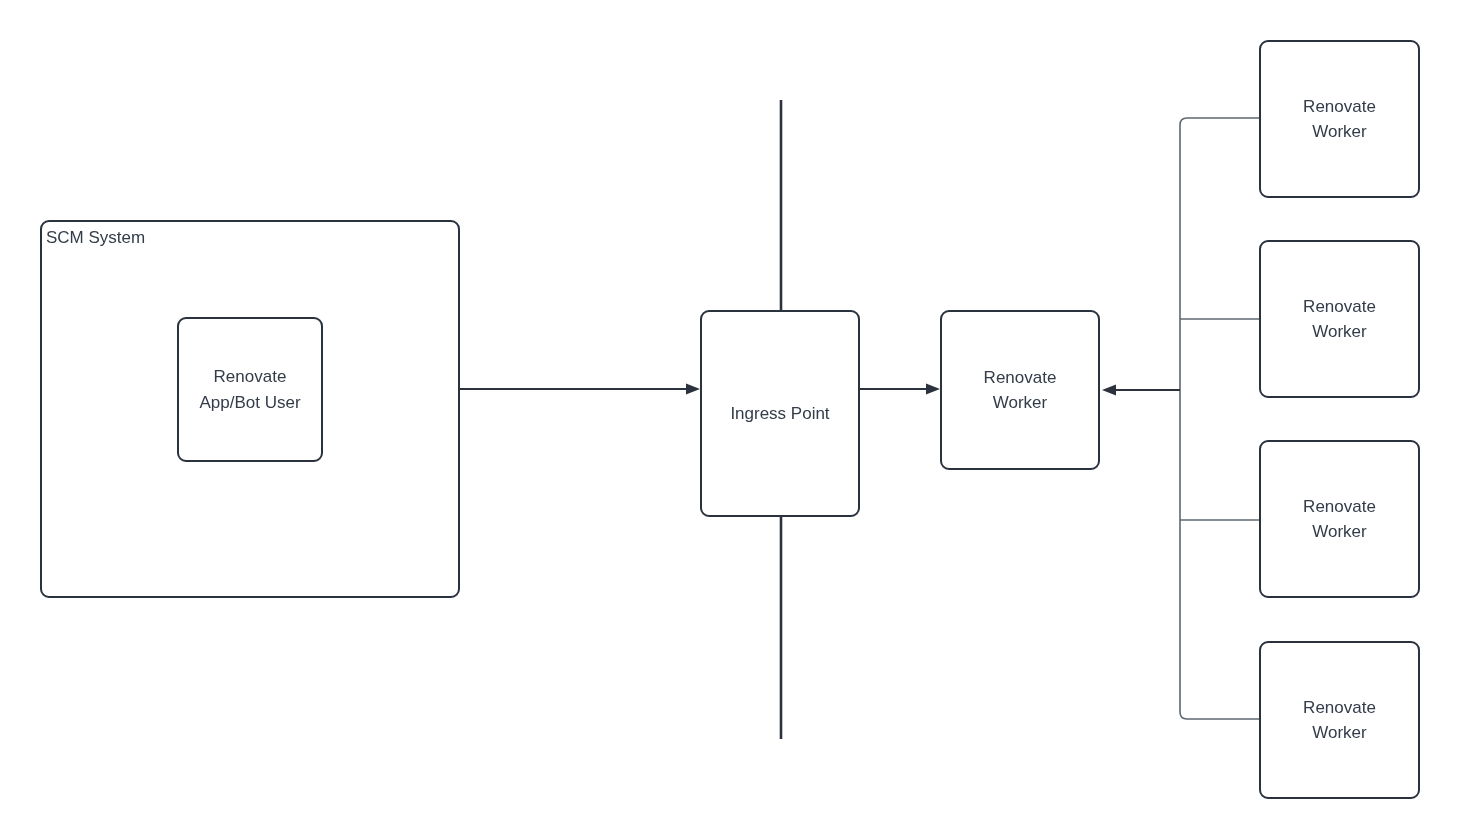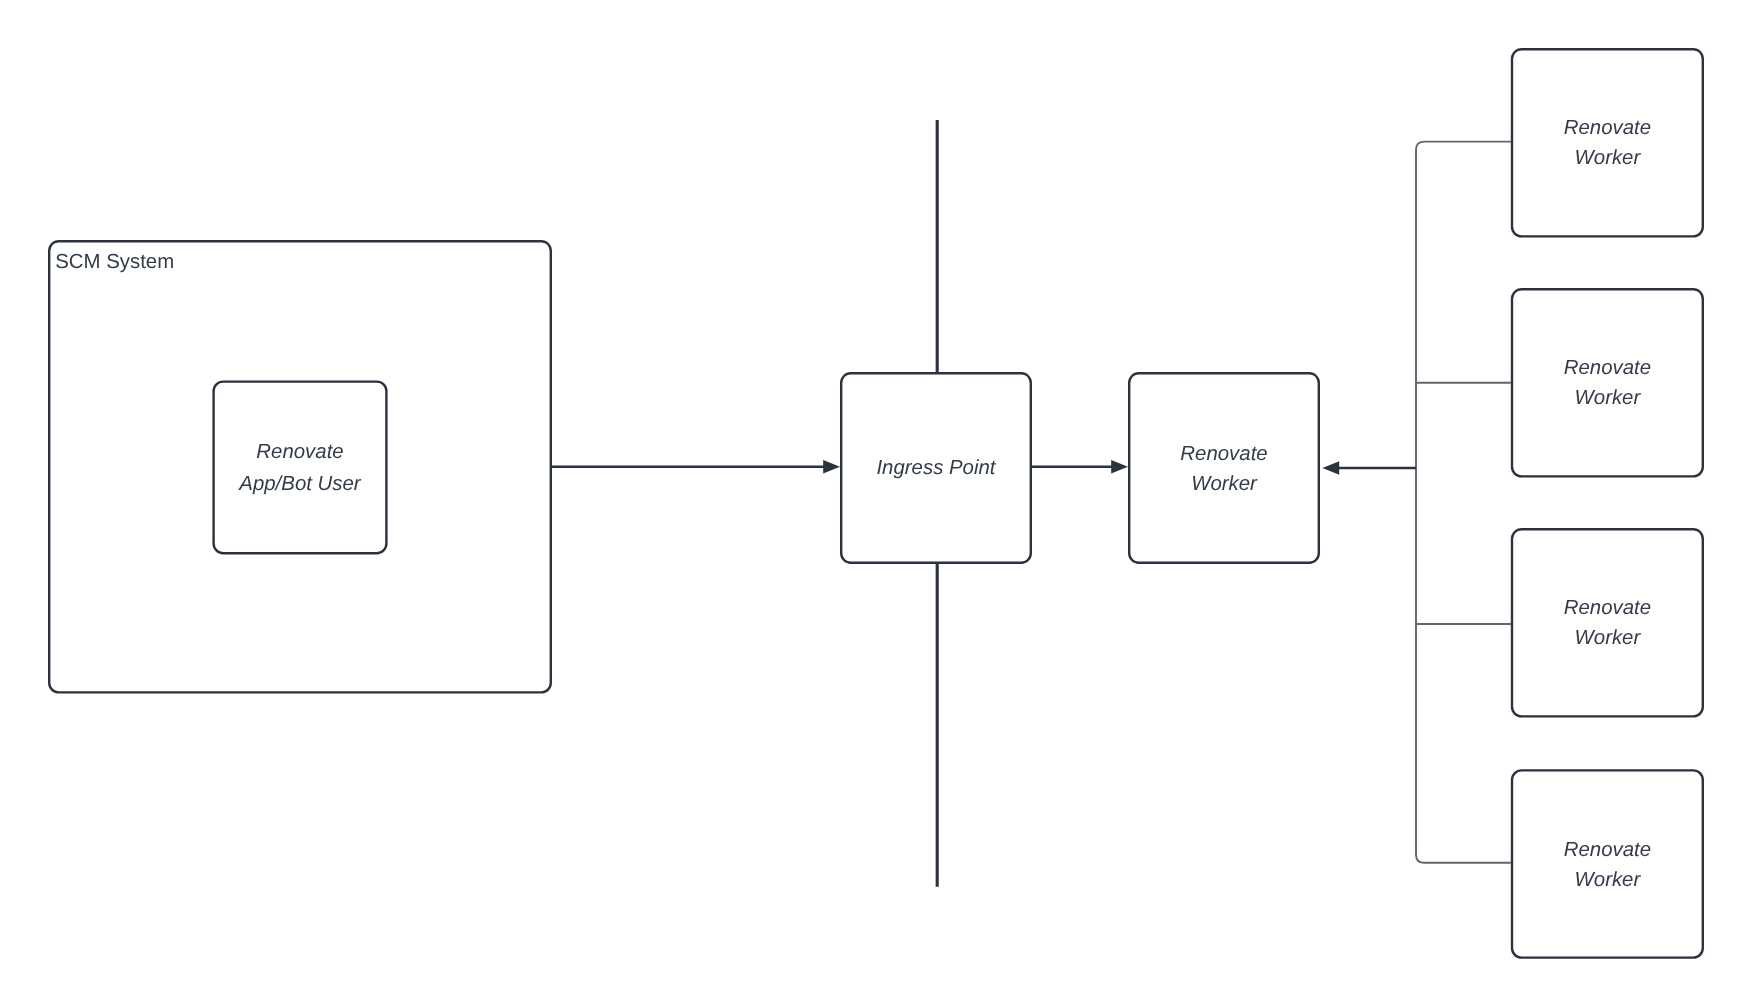--- a/index.html
+++ b/index.html
@@ -28,35 +28,36 @@
     border: 2px solid var(--shape_border, #2a323d);
     border-radius: 9px;
     display: flex;
     align-items: center;
     justify-content: center;
     text-align: center;
     font-size: 17px;
     line-height: 1.5;
     color: var(--text, #343c49);
   }
-  .node .label span { display: block; font-style: italic; }
+  .node .label span { display: block; }
   .container-node {
     align-items: flex-start;
     justify-content: flex-start;
     text-align: left;
+    margin-top: 20px;
   }
   .corner-label {
     padding: 3px 2px 0 4px;
     font-size: 17px;
     color: var(--text, #343c49);
   }
   
   .scm-system        { left: 40px;  top: 200px; width: 420px; height: 378px; }
   .app-bot-user      { left: 177px; top: 317px; width: 146px; height: 145px; }
-  .ingress-point     { left: 700px; top: 310px; width: 160px; height: 160px; }
+  .ingress-point     { left: 700px; top: 310px; width: 160px; height: 207px; }
   .renovate-server   { left: 940px; top: 310px; width: 160px; height: 160px; }
   .worker            { left: 1259px; width: 161px; height: 158px; }
   .worker-1 { top: 40px; }
   .worker-2 { top: 240px; }
   .worker-3 { top: 440px; }
   .worker-4 { top: 641px; }
   .edge-arrow   { stroke: var(--arrow, #2c333e); stroke-width: 2; fill: none; }
   .edge-head    { fill: var(--arrow, #2c333e); stroke: none; }
   .edge-conn    { stroke: var(--connector, #5f6771); stroke-width: 1.6; fill: none; }
   .boundary     { stroke: var(--arrow, #2c333e); stroke-width: 2.6; fill: none; }

